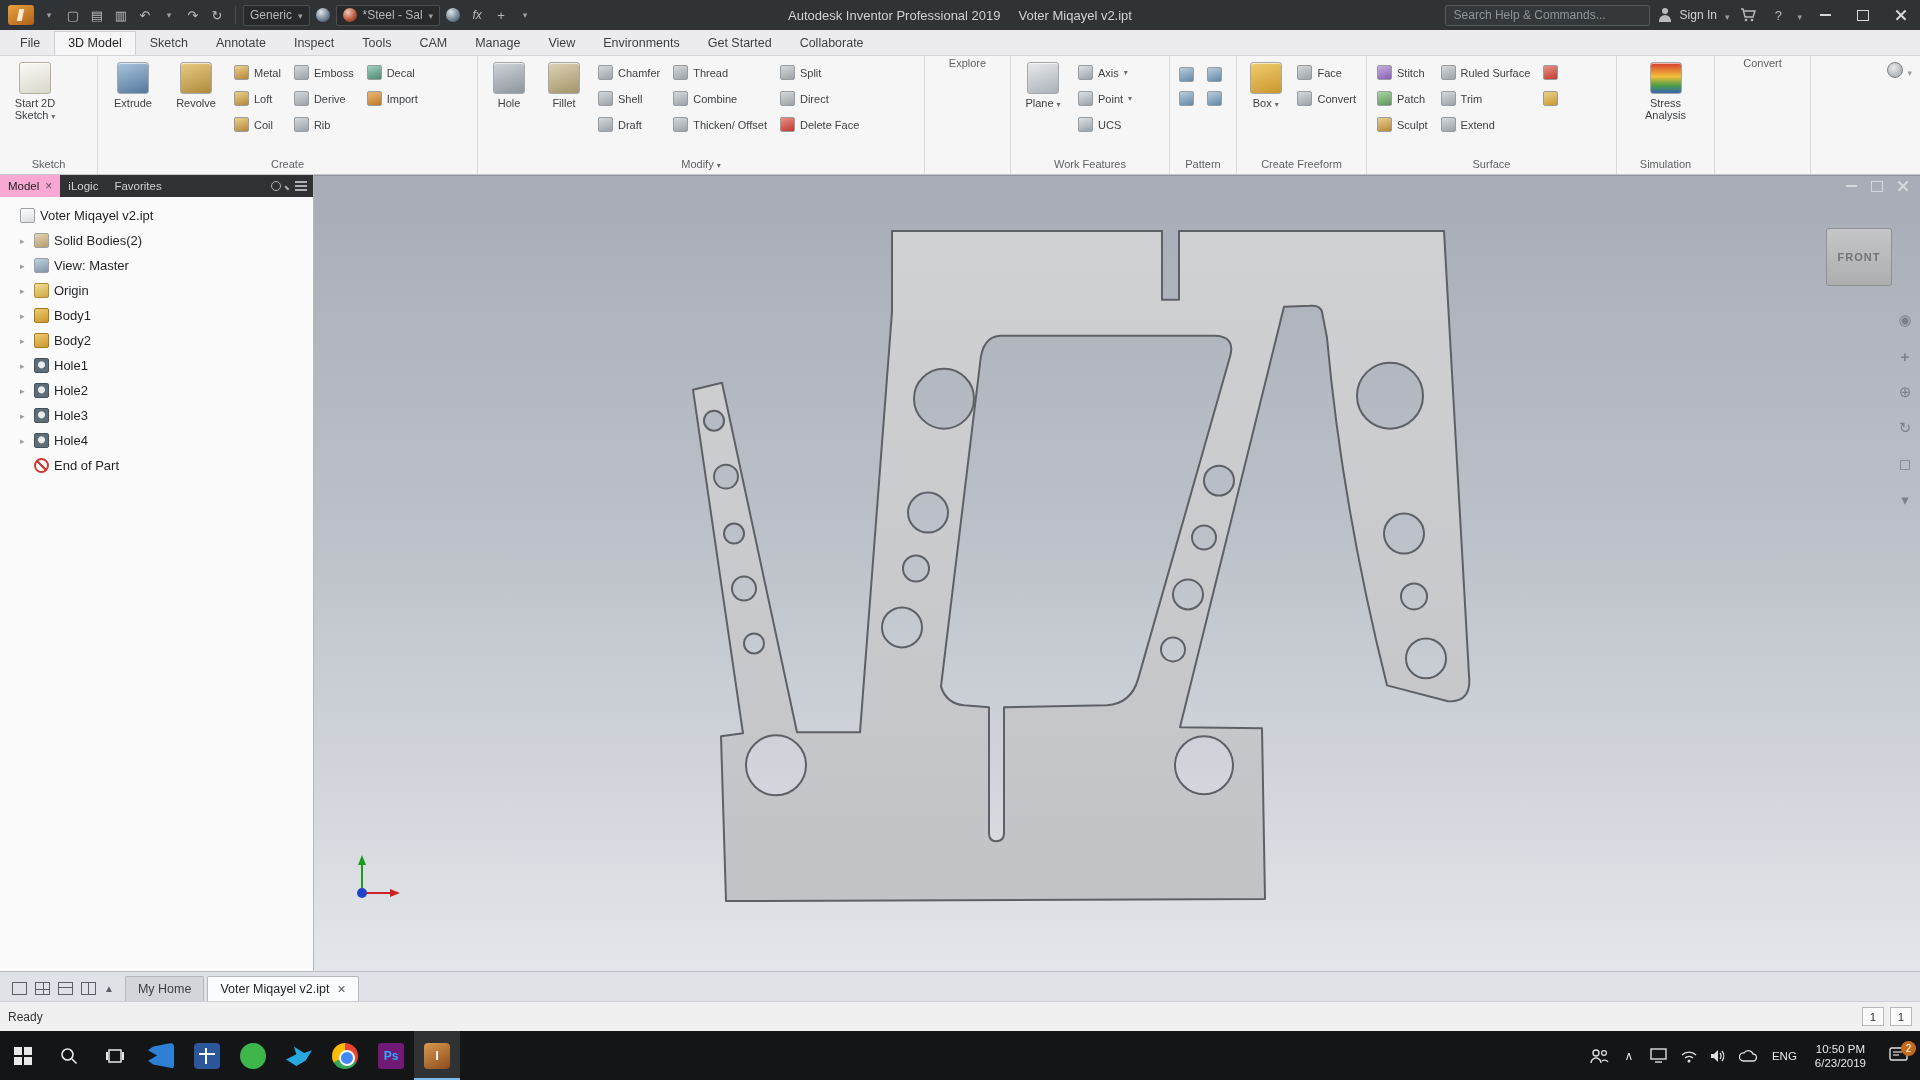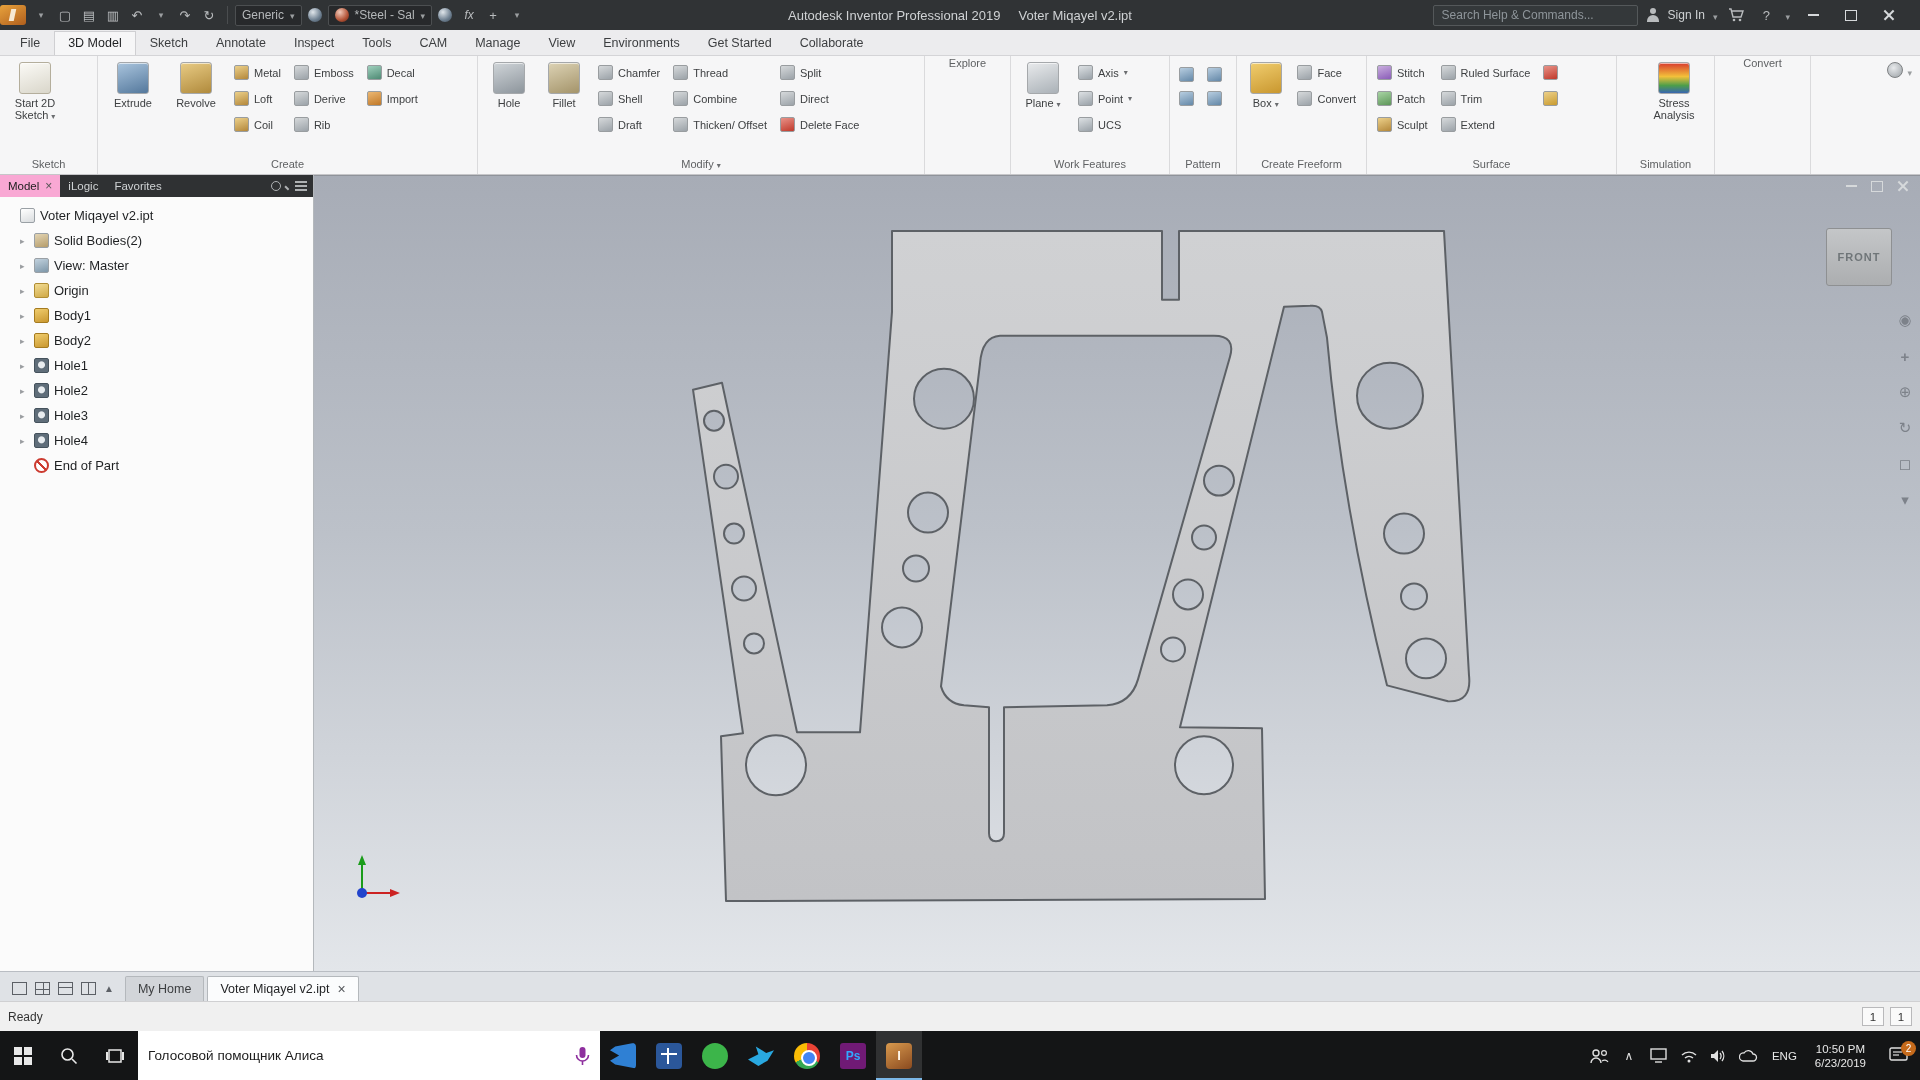--- a/index.html
+++ b/index.html
@@ -1,33 +1,33 @@
 <!DOCTYPE html>
 <html><head>
 <meta charset="utf-8">
 <style>
   * { margin:0; padding:0; box-sizing:border-box; }
   html,body { width:1920px; height:1080px; overflow:hidden; font-family:"Liberation Sans", sans-serif; }
   #app { width:1920px; height:1080px; display:flex; flex-direction:column; background:#f6f6f7; }
 
   
   .titlebar { height:30px; background:#303335; display:flex; align-items:center; color:#c8cbcd; position:relative; flex:0 0 30px; }
-  .tb-left { display:flex; align-items:center; height:100%; padding-left:0; gap:2px; }
+  .tb-left { display:flex; align-items:center; height:100%; padding-left:8px; gap:2px; }
   .inv-logo { width:26px; height:20px; border-radius:3px; background:linear-gradient(150deg,#e8a23c,#b05f1d); position:relative; margin-right:2px; }
   .inv-logo::after { content:""; position:absolute; left:10px; top:4px; width:5px; height:12px; background:#f7e9d2; transform:skewX(-12deg); }
   .qicon { width:22px; height:22px; display:flex; align-items:center; justify-content:center; font-size:13px; color:#b9bcbe; border-radius:2px; }
   .qi-glyph::before { content:attr(data-glyph); }
   .caret-icon::before { content:"▾"; font-size:9px; color:#9b9ea0; }
   .tb-sep { width:1px; height:18px; background:#4a4d4f; margin:0 5px; }
   .tb-select { height:21px; background:#27292b; border:1px solid #4c4f51; border-radius:2px; color:#b5b8ba; font-size:12px; display:flex; align-items:center; padding:0 6px; gap:6px; }
   .sphere-icon { width:14px; height:14px; border-radius:50%; background:radial-gradient(circle at 35% 30%, #dfe5ea, #6d7f90 60%, #3d4a56); }
   .sphere-icon.red { background:radial-gradient(circle at 35% 30%, #f0c9b9, #b35336 60%, #5e2415); }
   .fx-icon::before { content:"fx"; font-style:italic; font-size:12px; color:#b9bcbe; }
   .tb-center { position:absolute; left:50%; transform:translateX(-50%); display:flex; gap:18px; font-size:13px; color:#cfd2d4; white-space:nowrap; }
-  .tb-right { margin-left:auto; display:flex; align-items:center; height:100%; gap:8px; padding-right:16px; }
+  .tb-right { margin-left:auto; display:flex; align-items:center; height:100%; gap:8px; padding-right:4px; }
   .tb-search { width:205px; height:21px; background:#34383a; border:1px solid #54585a; border-radius:2px; color:#8e959a; font-size:12px; padding:0 8px; font-family:"Liberation Sans",sans-serif; }
   .tb-search::placeholder { color:#8e959a; }
   .person-icon { width:14px; height:14px; position:relative; }
   .person-icon::before { content:""; position:absolute; left:4px; top:0; width:6px; height:6px; border-radius:50%; background:#b9bcbe; }
   .person-icon::after { content:""; position:absolute; left:1px; top:7px; width:12px; height:7px; border-radius:6px 6px 0 0; background:#b9bcbe; }
   .signin-label { font-size:12px; color:#cfd2d4; }
   .wc { width:30px; height:100%; display:flex; align-items:center; justify-content:center; position:relative; color:#d6d9db; }
   .wc-min::before { content:""; width:11px; height:2px; background:currentColor; }
   .wc-max::before { content:""; width:10px; height:9px; border:1.5px solid currentColor; }
   .wc-close::before, .wc-close::after { content:""; position:absolute; width:13px; height:1.8px; background:currentColor; top:50%; left:50%; }
@@ -540,21 +540,21 @@
 
             <div class="sbtn">
               <span class="sicon" data-icon="surface-tool-2-icon"></span>
             </div>
           </div>
       </div>
       <div class="rgroup-label"><span>Surface</span></div>
     </div>
 
     <div class="rgroup" style="width:98px">
-      <div class="rgroup-content" style="justify-content:flex-end">
+      <div class="rgroup-content" style="justify-content:center">
         <div class="bbtn" style="width:70px">
           <span class="bicon" data-icon="stress-analysis-icon"></span>
           <span class="blabel">Stress Analysis</span>
         </div>
       </div>
       <div class="rgroup-label"><span>Simulation</span></div>
     </div>
 
     <div class="rgroup" style="width:96px">
       <div class="rgroup-label"><span>Convert</span></div>
@@ -773,28 +773,20 @@
           <line x1="12" y1="12" x2="16.5" y2="16.5" stroke="#e8e8e8" stroke-width="1.6"></line>
         </svg>
     </div>
     <div class="titem">
       <svg width="18" height="18" viewBox="0 0 18 18">
           <rect x="3" y="3" width="12" height="12" fill="none" stroke="#e8e8e8" stroke-width="1.5"></rect>
           <rect x="0" y="5" width="2" height="8" fill="#e8e8e8"></rect>
           <rect x="16" y="5" width="2" height="8" fill="#e8e8e8"></rect>
         </svg>
     </div>
-    <div class="tsearchbox">
-      <input value="Голосовой помощник Алиса" style="">
-      <svg width="15" height="20" viewBox="0 0 15 20">
-          <rect x="4.5" y="1" width="6" height="11" rx="3" fill="#8e2f9e"></rect>
-          <path d="M1.5,9 a6,6 0 0 0 12,0" fill="none" stroke="#8e2f9e" stroke-width="1.6"></path>
-          <line x1="7.5" y1="15" x2="7.5" y2="19" stroke="#8e2f9e" stroke-width="1.6"></line>
-        </svg>
-    </div>
     <div class="tapp">
         <span class="appicon vscode-bg"></span>
       </div>
     <div class="tapp">
         <span class="appicon office-bg"></span>
       </div>
     <div class="tapp">
         <span class="appicon green-bg"></span>
       </div>
     <div class="tapp">

